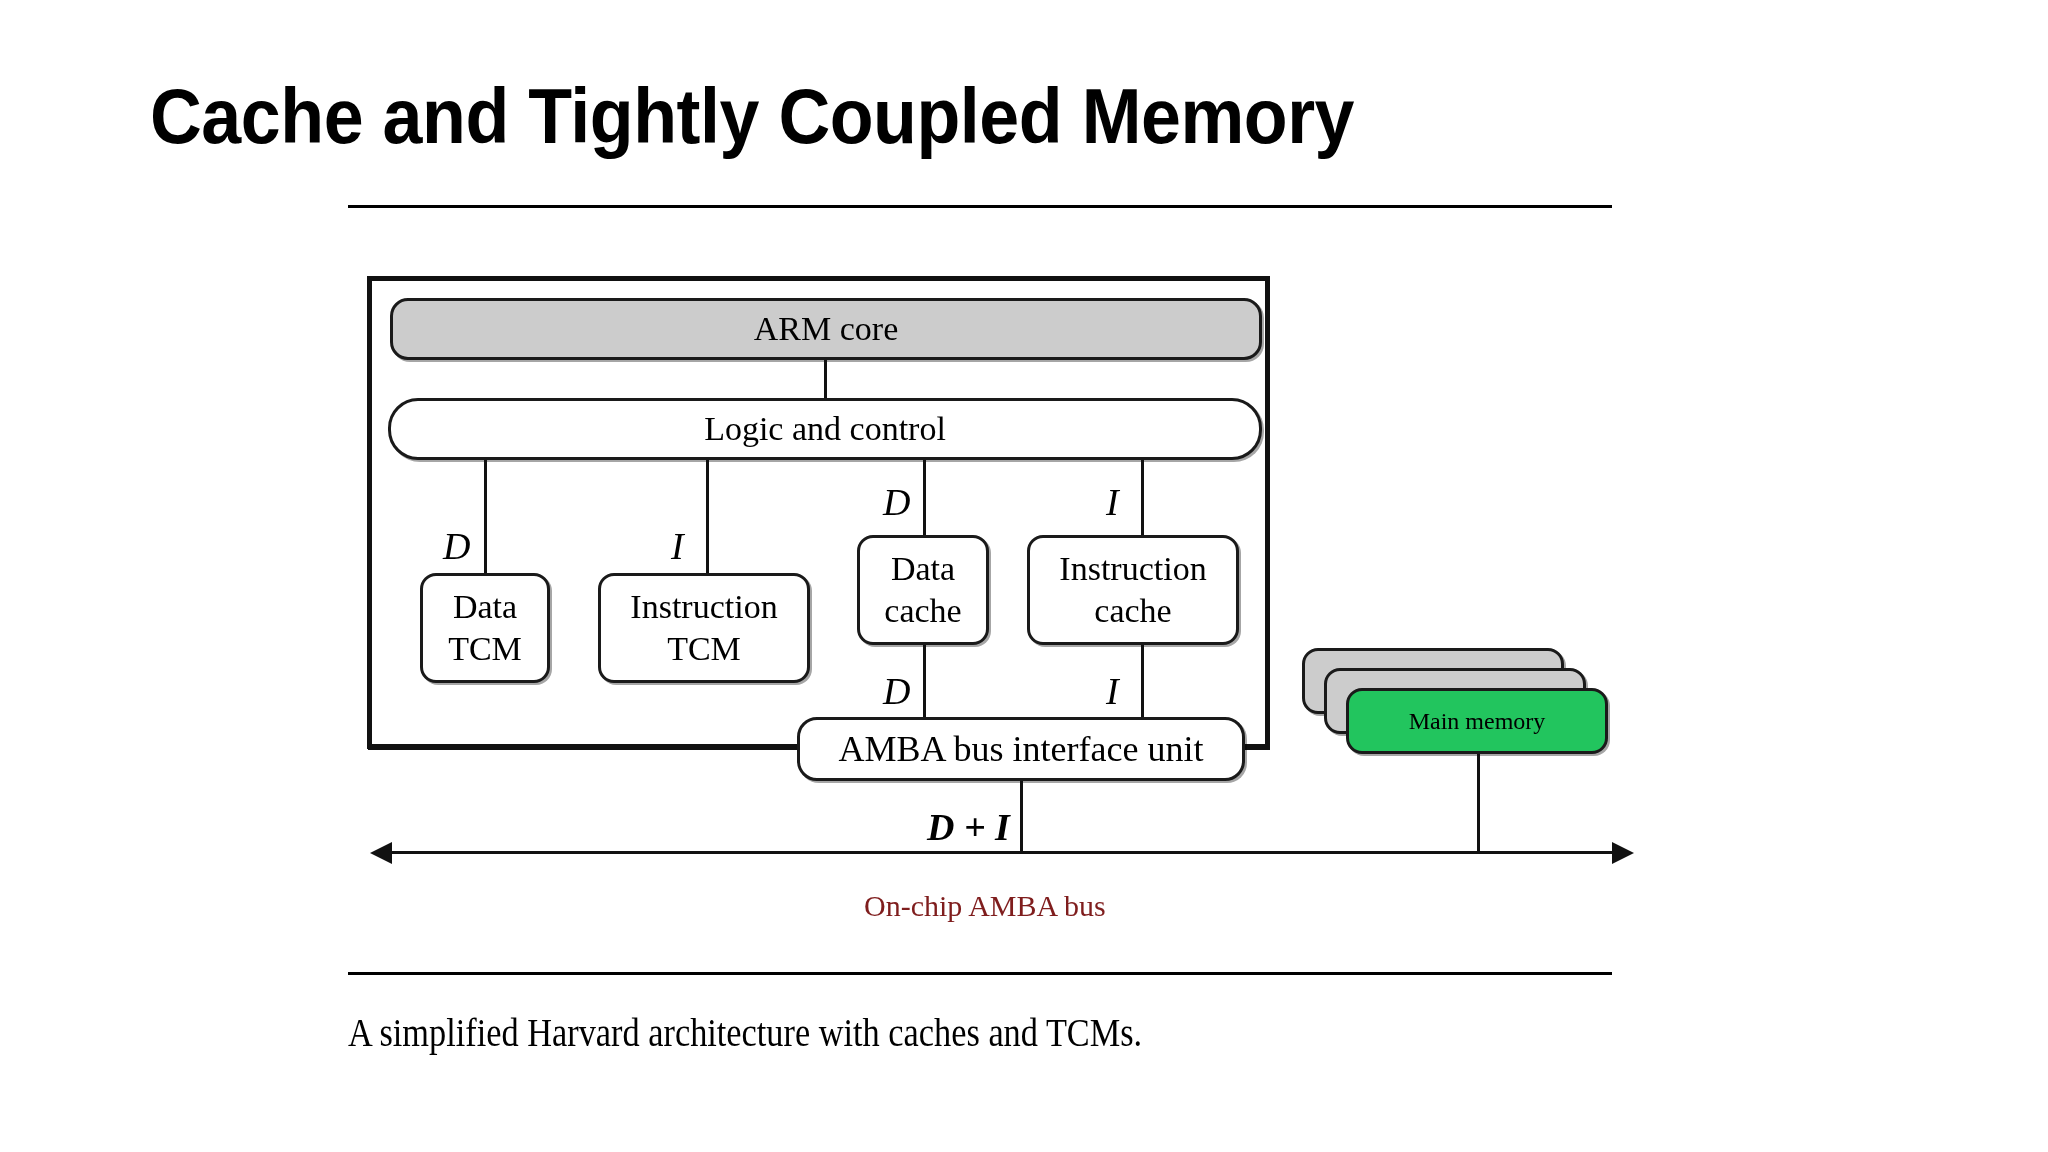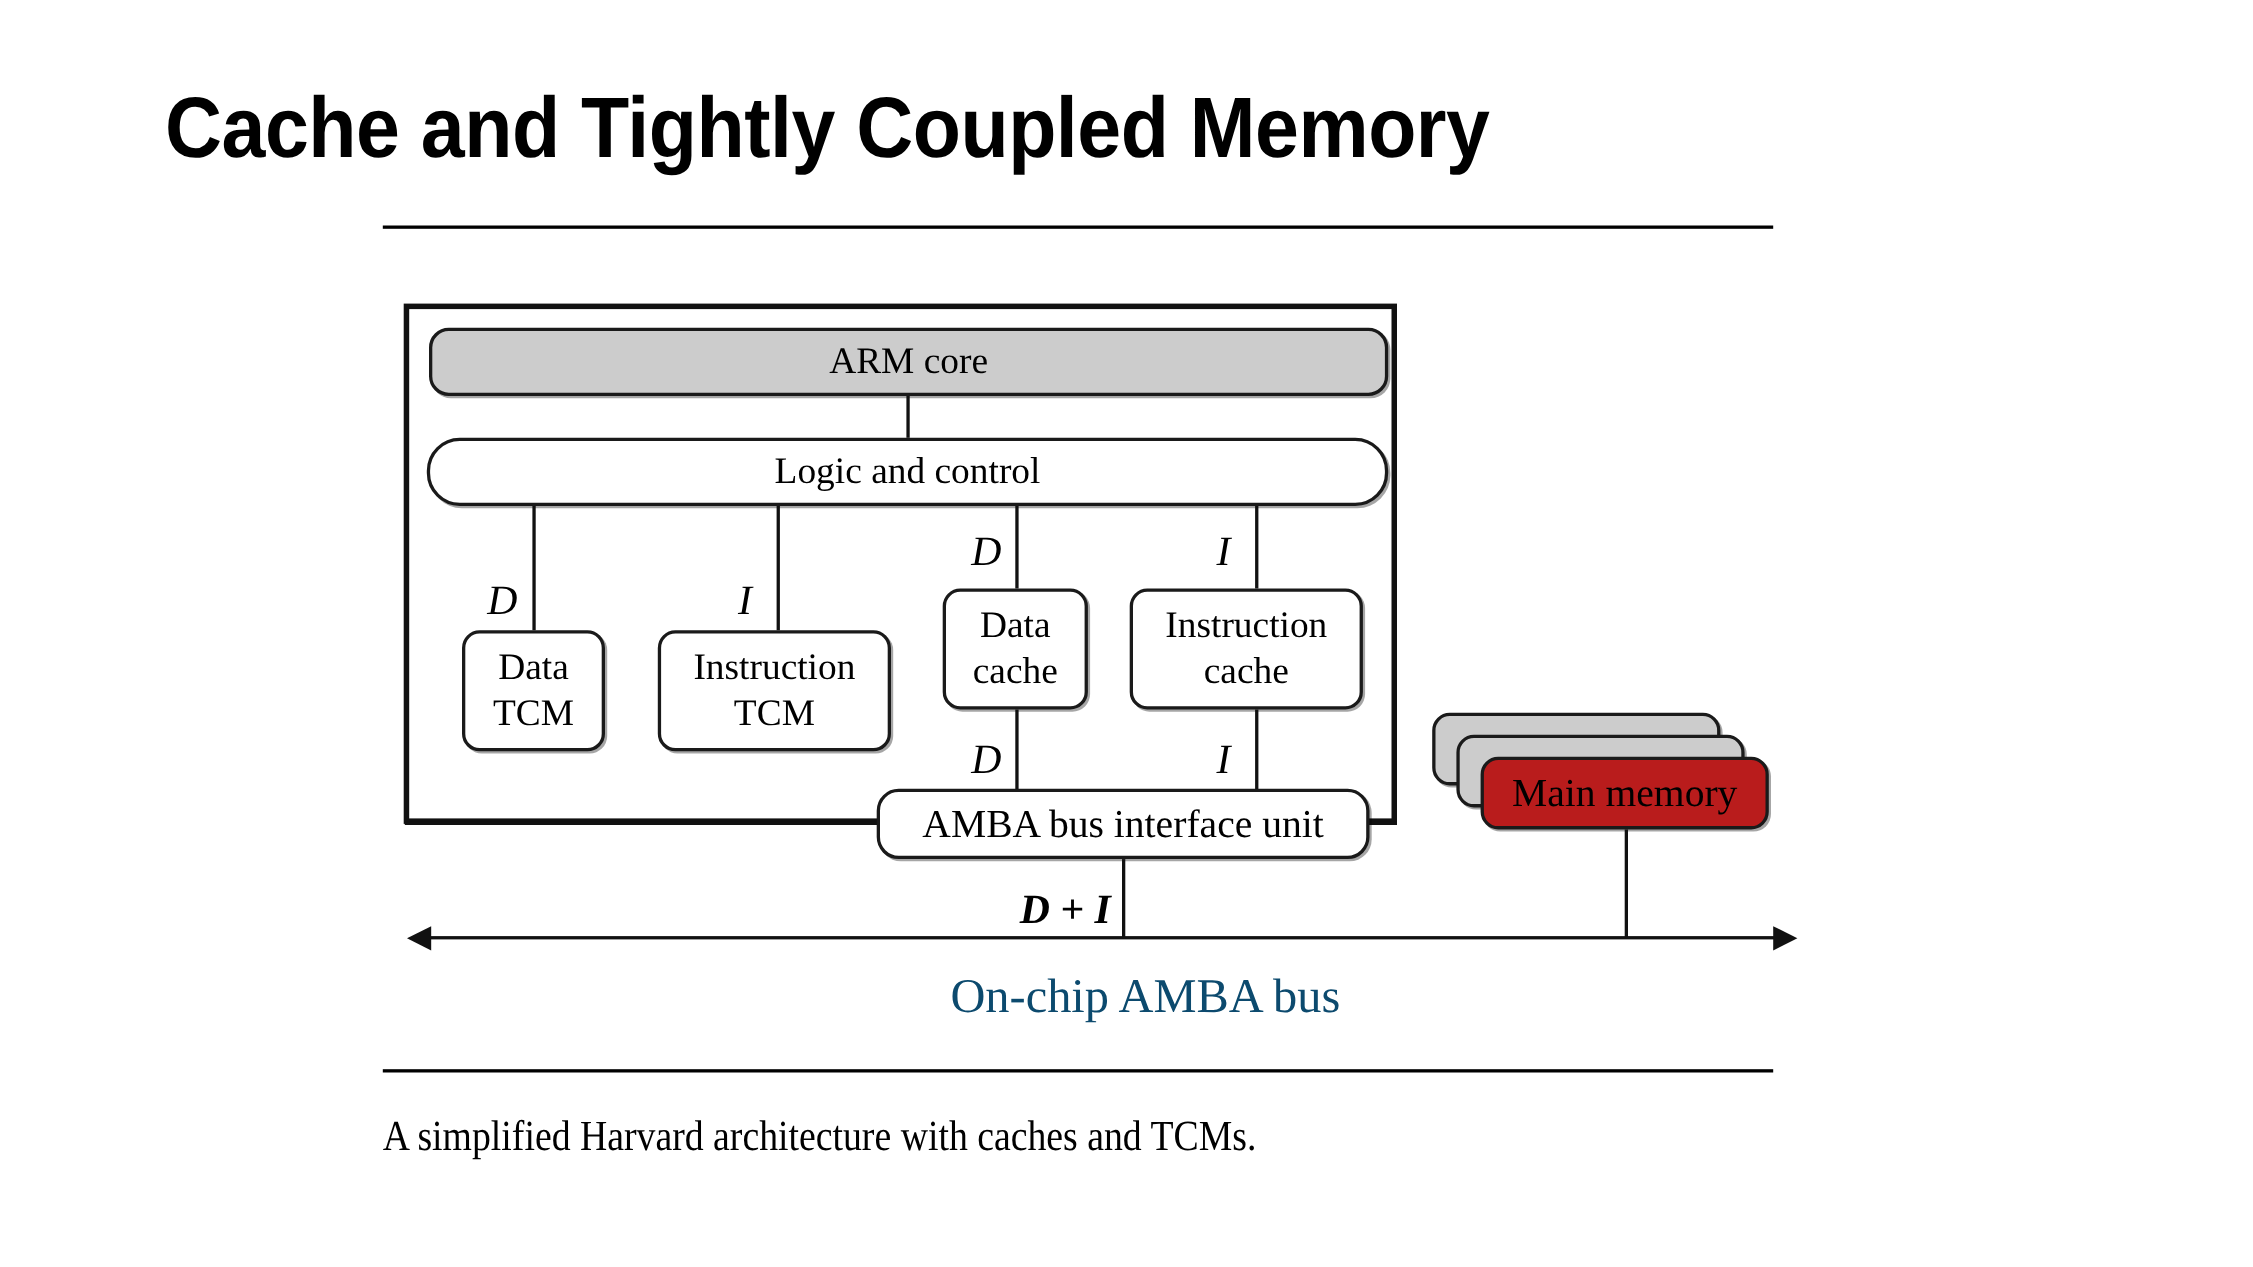--- a/index.html
+++ b/index.html
@@ -148,24 +148,24 @@
     box-sizing: border-box;
     border: 3px solid #1a1a1a;
     border-radius: 16px;
     background: #cccccc;
     box-shadow: 2px 2px 0 rgba(0,0,0,0.35);
   }
   #mem-back  { left: 0px;  top: 0px;  width: 262px; height: 66px; }
   #mem-mid   { left: 22px; top: 20px; width: 262px; height: 66px; }
   #mem-front {
     left: 44px; top: 40px; width: 262px; height: 66px;
-    background: #b91c1c;
+    background: #22c55e;
     display: flex; align-items: center; justify-content: center;
     font-family: "Liberation Serif", serif;
-    font-size: 36px;
+    font-size: 24px;
     color: #000000;
   }
 
   
   .vline {
     position: absolute;
     width: 3px;
     background: #111111;
   }
   .hline {
@@ -203,24 +203,24 @@
     border-right: 22px solid #111111;
   }
   #bus-arrow-right {
     left: 1600px; top: 842px;
     border-left: 22px solid #111111;
   }
   #bus-label {
     position: absolute;
     left: 852px; top: 884px;
     font-family: "Liberation Serif", serif;
-    font-size: 44px;
+    font-size: 30px;
     line-height: 44px;
     white-space: nowrap;
-    color: #0c4a6e;
+    color: #7f1d1d;
   }
 </style>
 </head>
 <body>
 
 <div id="slide-title">Cache and Tightly Coupled Memory</div>
 
 <div id="title-rule"></div>
 
 <div id="figure">

